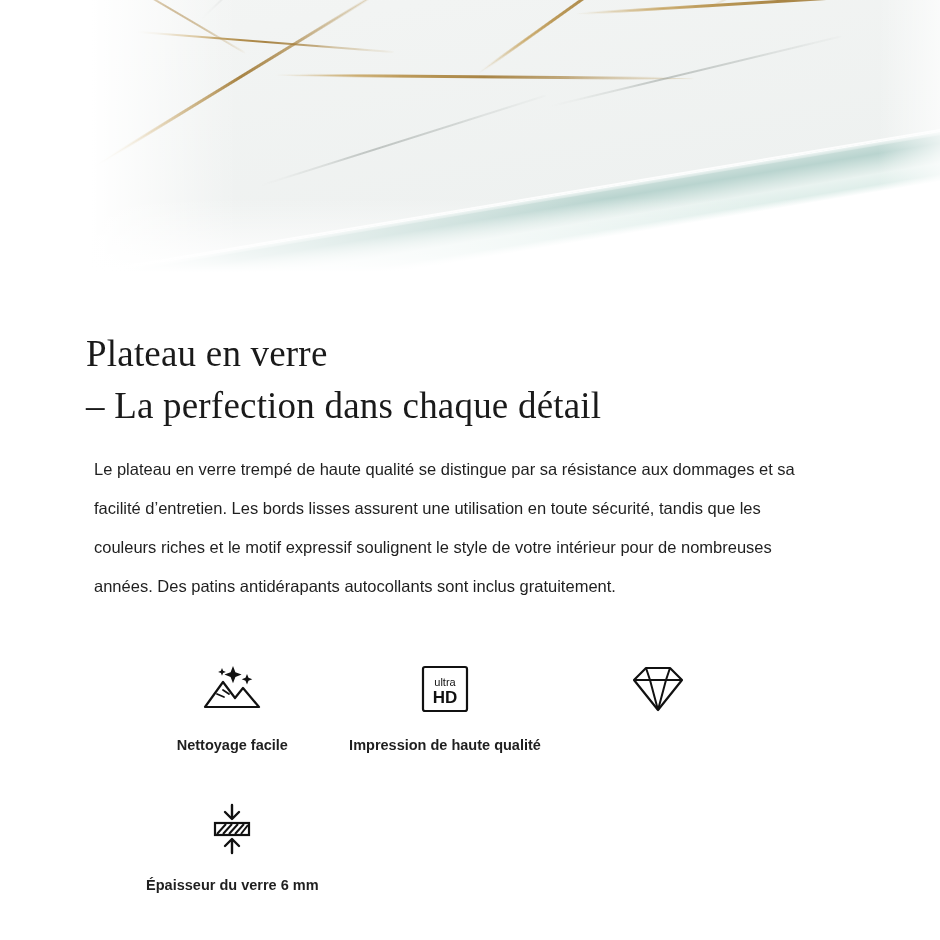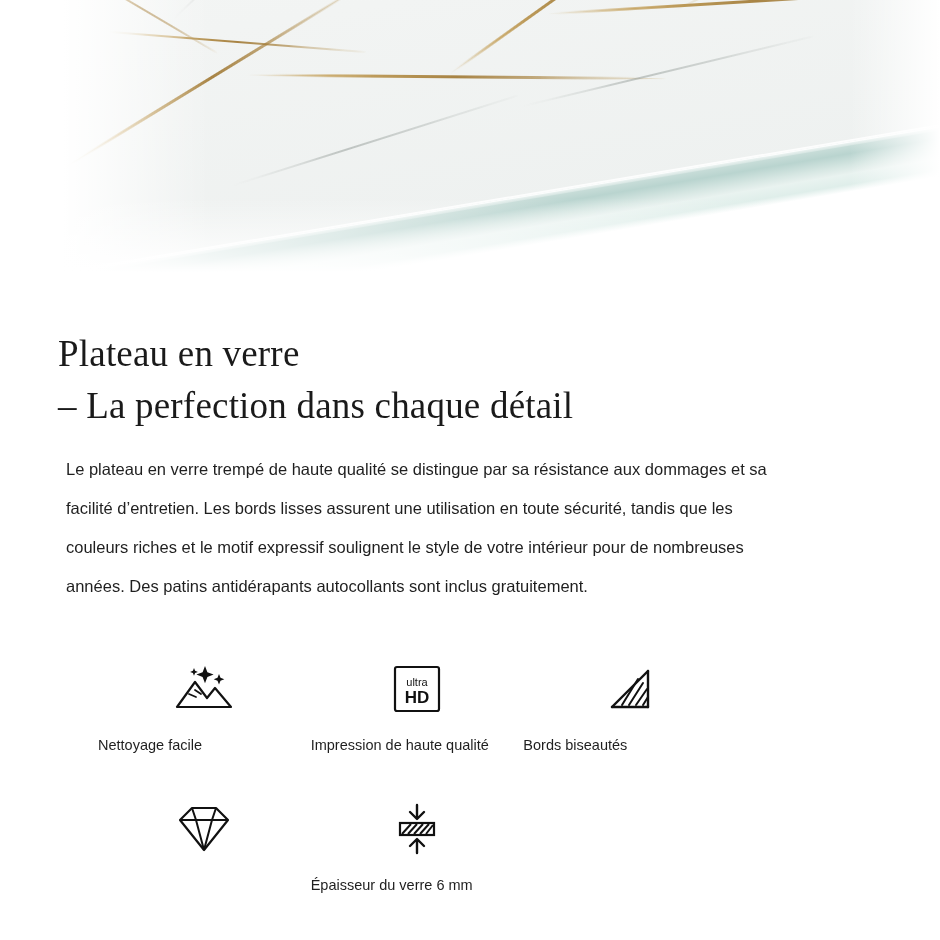--- a/index.html
+++ b/index.html
@@ -12,20 +12,21 @@
     height: 940px;
     overflow: hidden;
     font-family: "Liberation Sans", sans-serif;
     color: #1c1c1c;
   }
   .page {
     position: relative;
     width: 836px;
     height: 940px;
     background: #ffffff;
+    padding-left: 28px;
   }
 
   
   .hero {
     position: relative;
     width: 940px;
     height: 318px;
     overflow: hidden;
     background: #ffffff;
   }
@@ -145,32 +146,34 @@
 
   
   .features {
     margin: 52px 0 0 0;
     padding: 0 40px;
     display: grid;
     grid-template-columns: repeat(3, 1fr);
     grid-row-gap: 44px;
   }
   .feature {
+    text-align: center;
   }
   .feature-icon {
     height: 62px;
     display: flex;
     align-items: center;
     justify-content: center;
     margin-bottom: 16px;
   }
   .feature-label {
     font-size: 14.5px;
     color: #1f1f1f;
     line-height: 18px;
+    font-weight: bold;
   }
   svg { display: block; }
 </style>
 </head>
 <body>
 
 <div class="page">
 
   <div class="hero">
     <div class="hero-bg"></div>
@@ -221,31 +224,20 @@
         <div class="feature-icon">
           <svg width="58" height="56" viewBox="0 0 58 56">
             <rect x="7" y="6" width="44" height="44" rx="2" fill="none" stroke="#111" stroke-width="2.2"></rect>
             <text x="29" y="25" text-anchor="middle" font-family="Liberation Sans, sans-serif" font-size="11" fill="#111">ultra</text>
             <text x="29" y="42" text-anchor="middle" font-family="Liberation Sans, sans-serif" font-size="17" font-weight="bold" fill="#111">HD</text>
           </svg>
         </div>
         <div class="feature-label">Impression de haute qualité</div>
       </div>
 
-      <div class="feature">
-        <div class="feature-icon">
-          <svg width="56" height="56" viewBox="0 0 56 56">
-            <path d="M10 46 L46 10" stroke="#111" stroke-width="2.4" stroke-linecap="round"></path>
-            <path d="M10 46 L46 46" stroke="#111" stroke-width="2.4" stroke-linecap="round"></path>
-            <path d="M46 10 L46 46" stroke="#111" stroke-width="2.4" stroke-linecap="round"></path>
-            <path d="M20 44 L36 18 M27 44 L41 22 M34 44 L45 28 M41 44 L46 36" stroke="#111" stroke-width="2" stroke-linecap="round"></path>
-          </svg>
-        </div>
-        <div class="feature-label">Bords biseautés</div>
-      </div>
 
       <div class="feature">
         <div class="feature-icon">
           <svg width="68" height="56" viewBox="0 0 68 56">
             <path d="M10 19 L22 7 L46 7 L58 19 L34 49 Z" fill="none" stroke="#111" stroke-width="2.2" stroke-linejoin="round"></path>
             <path d="M10 19 L58 19" stroke="#111" stroke-width="2"></path>
             <path d="M22 7 L26 19 L34 49" stroke="#111" stroke-width="2" fill="none"></path>
             <path d="M46 7 L42 19 L34 49" stroke="#111" stroke-width="2" fill="none"></path>
             <path d="M26 19 L42 19" stroke="#111" stroke-width="2"></path>
           </svg>

